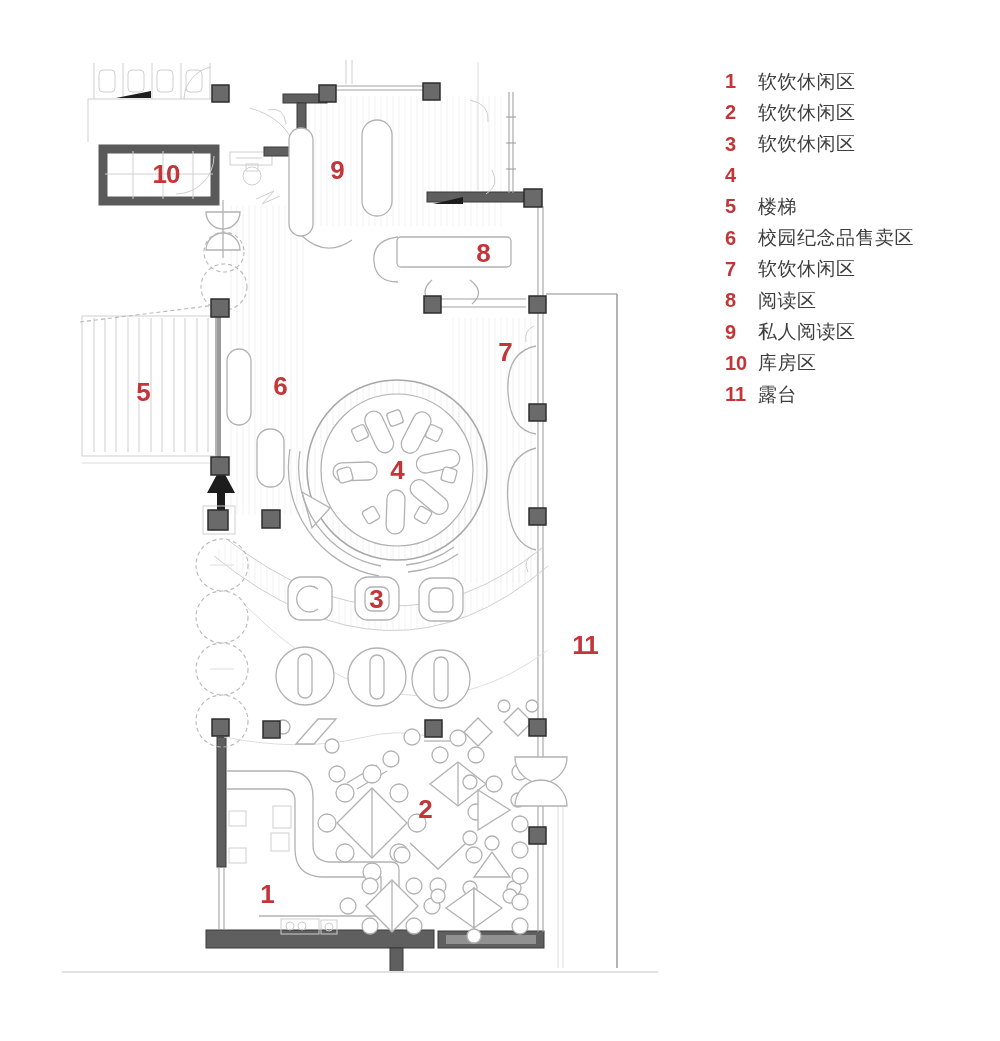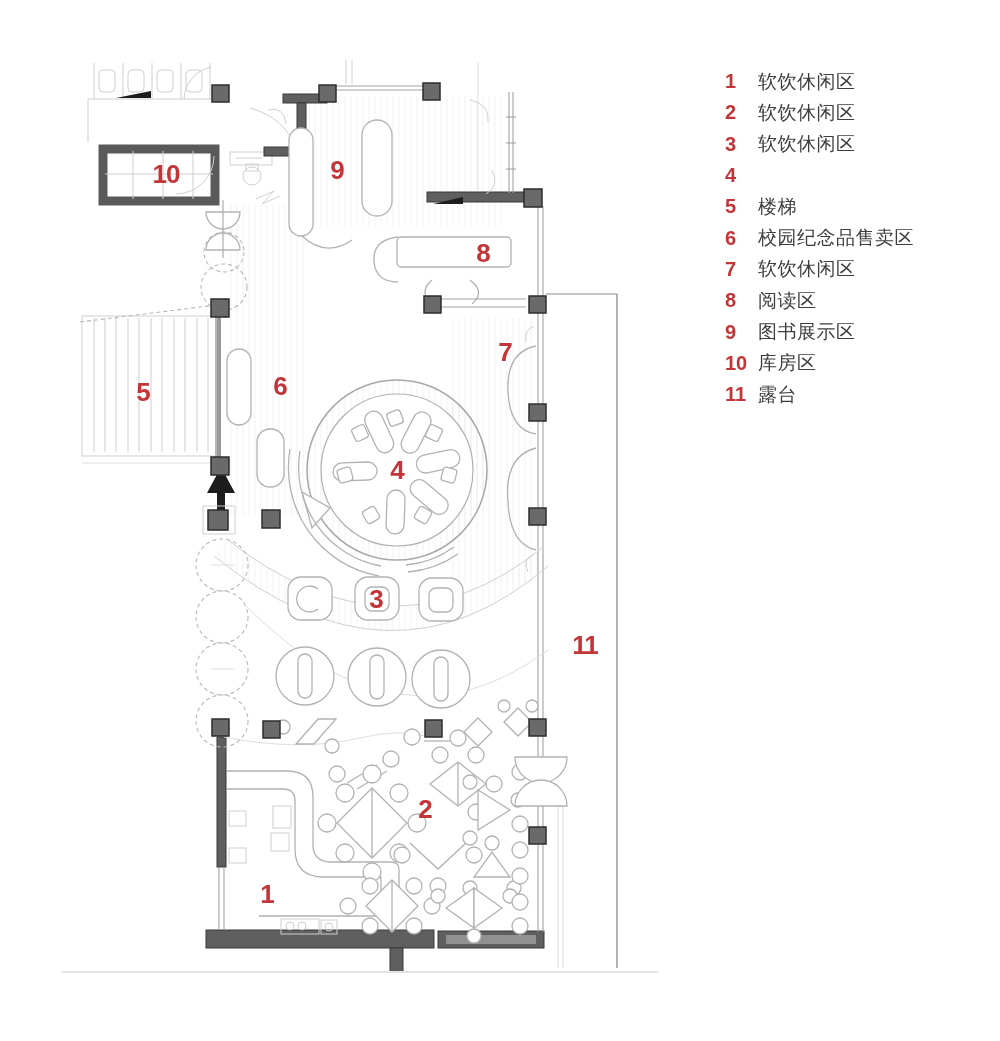--- a/index.html
+++ b/index.html
@@ -391,21 +391,21 @@
     <div class="legend-row">
       <span class="legend-num">7</span>
       <span class="legend-label">软饮休闲区</span>
     </div>
     <div class="legend-row">
       <span class="legend-num">8</span>
       <span class="legend-label">阅读区</span>
     </div>
     <div class="legend-row">
       <span class="legend-num">9</span>
-      <span class="legend-label">图书展示区</span>
+      <span class="legend-label">私人阅读区</span>
     </div>
     <div class="legend-row">
       <span class="legend-num">10</span>
       <span class="legend-label">库房区</span>
     </div>
     <div class="legend-row">
       <span class="legend-num">11</span>
       <span class="legend-label">露台</span>
     </div>
   </div>

